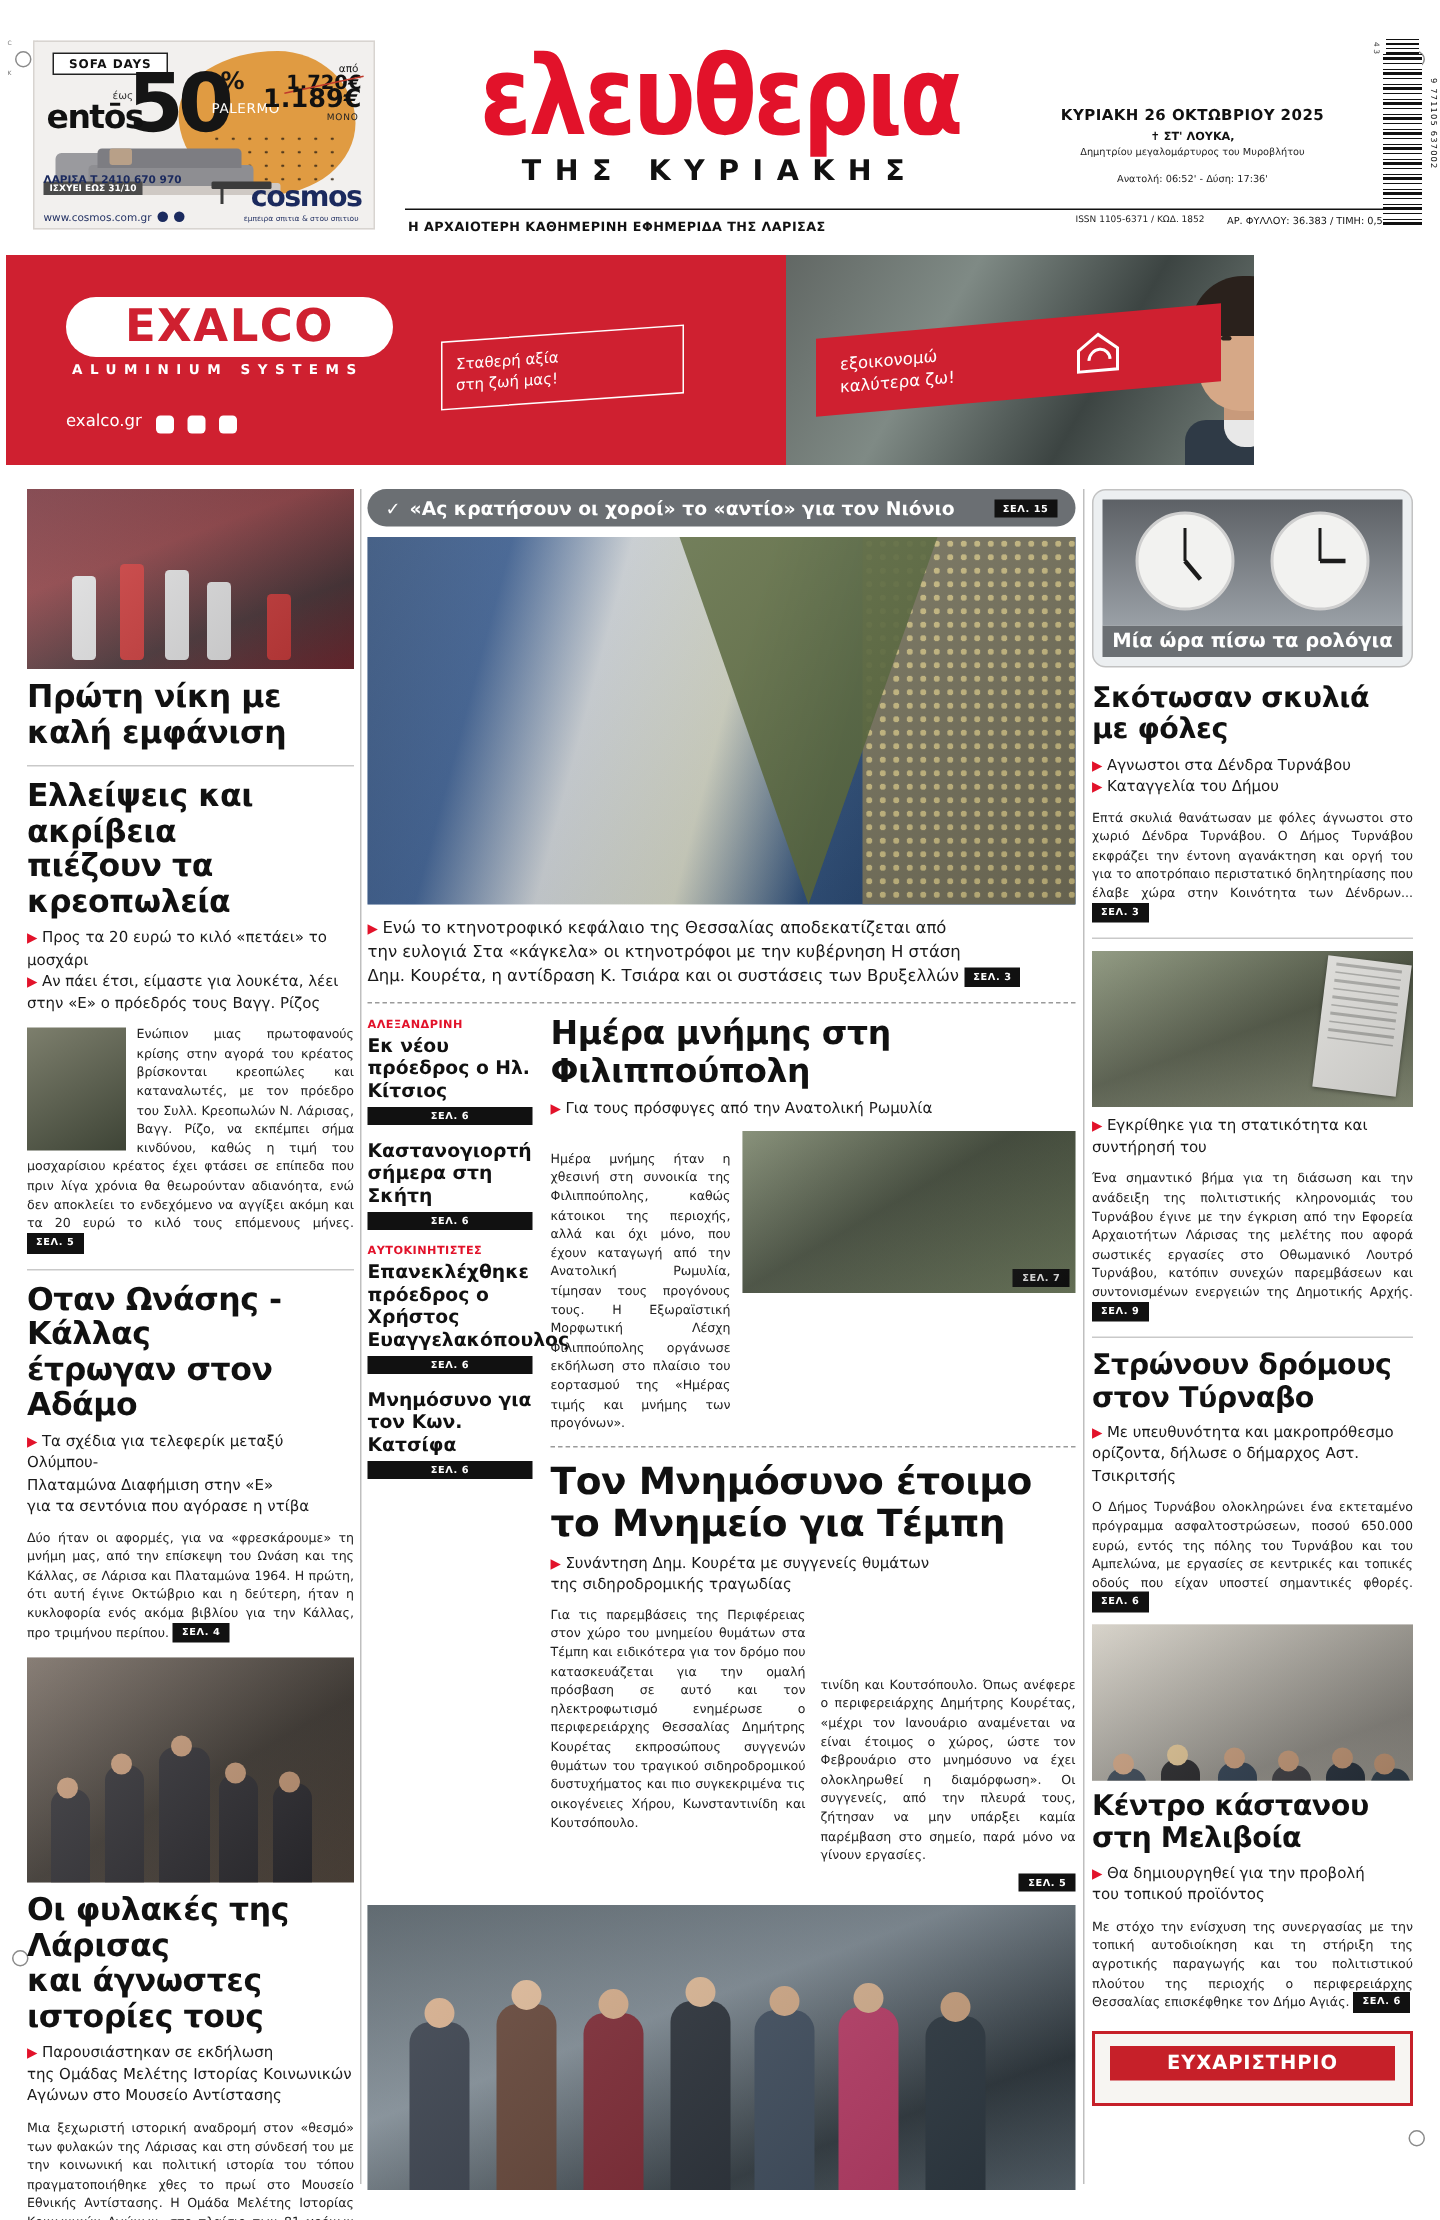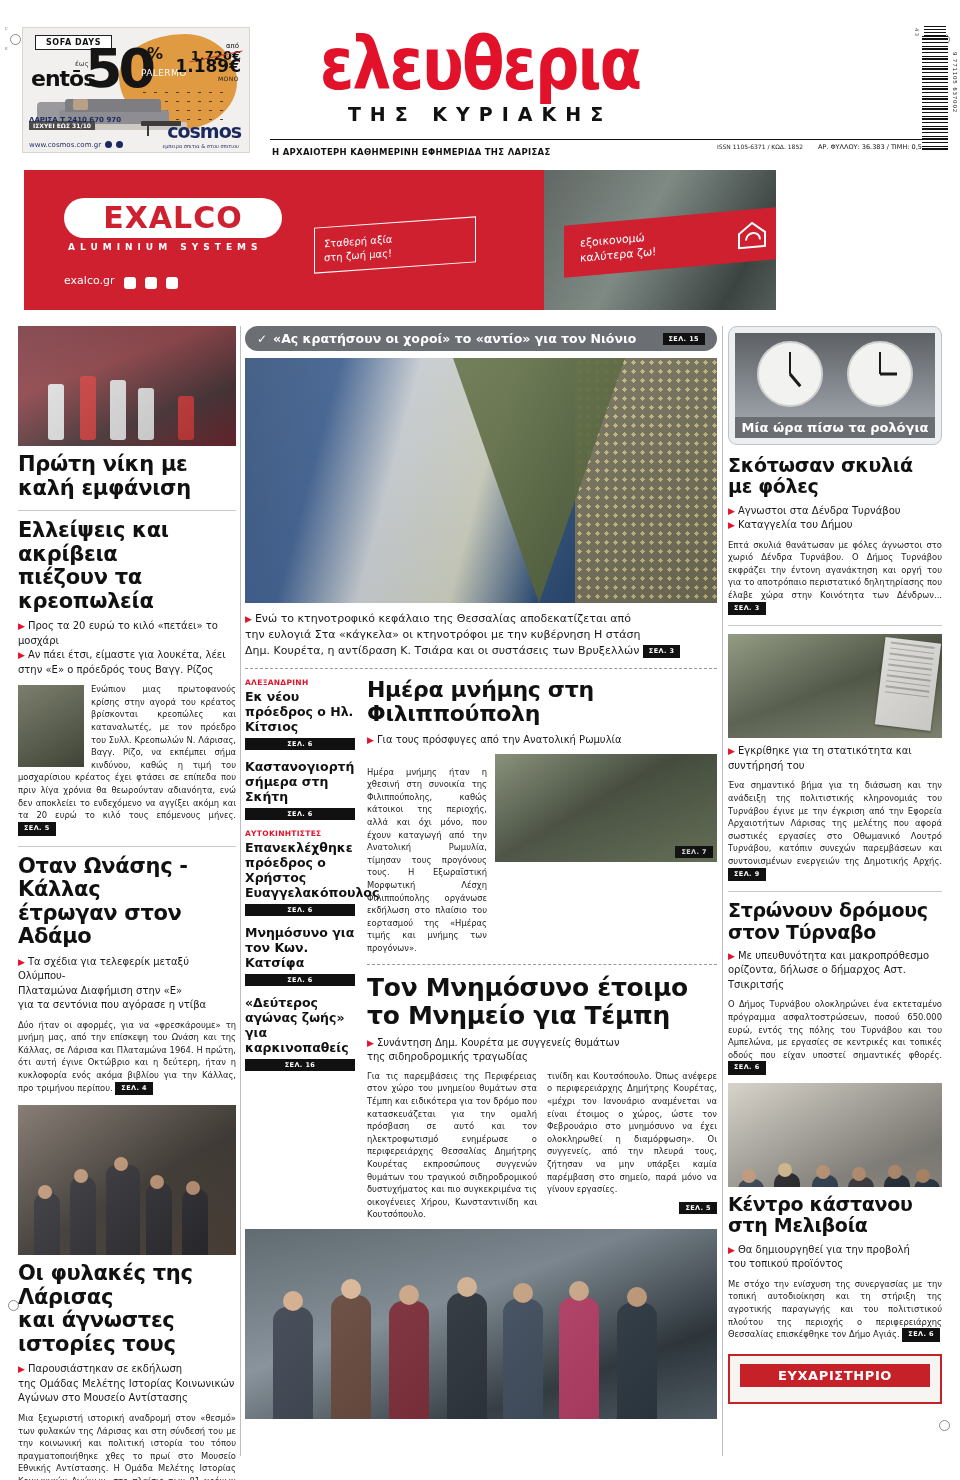--- a/index.html
+++ b/index.html
@@ -92,21 +92,21 @@
      background: repeating-linear-gradient(to bottom, #111 0 1px, #fff 1px 2px, #111 2px 4px, #fff 4px 6px, #111 6px 7px, #fff 7px 10px);
   }
   .barcode-sm{ position:absolute; right:14px; top:26px; width:22px; height:14px;
      background: repeating-linear-gradient(to bottom, #111 0 1px, #fff 1px 3px);
   }
   .bc-num{ position:absolute; right:2px; top:52px; font-size:5.5px; color:#111;
      writing-mode: vertical-rl; letter-spacing:.8px;}
   .bc-lab{ position:absolute; right:40px; top:28px; font-size:5px; color:#444; writing-mode:vertical-rl;}
 
   
-  .exalco{ position:absolute; left:24px; top:170px; width:752px; height:140px; overflow:hidden; }
+  .exalco{ position:absolute; left:4px; top:170px; width:832px; height:140px; overflow:hidden; }
   .ex-red{ position:absolute; left:0; top:0; width:520px; height:140px; background:#cf2030;}
   .ex-photo{ position:absolute; left:500px; top:0; width:422px; height:140px;
      background:linear-gradient(120deg,#5d625f 0%, #7f8a85 30%, #3c4442 55%, #6d7873 78%, #93a09a 100%); }
   .ex-face{ position:absolute; right:52px; top:14px; width:86px; height:126px; }
   .ex-hair{ position:absolute; left:6px; top:0; width:74px; height:40px; background:#2a211c; border-radius:38px 38px 6px 6px;}
   .ex-skin{ position:absolute; left:11px; top:16px; width:64px; height:74px; background:#d2a display; }
   .ex-skin{ background:#d6a887; border-radius:32px 32px 28px 28px;}
   .ex-neck{ position:absolute; left:28px; top:80px; width:30px; height:22px; background:#c89a7b;}
   .ex-shirt{ position:absolute; left:2px; top:96px; width:82px; height:44px; background:#2f3a46; border-radius:14px 14px 0 0;}
   .ex-collar{ position:absolute; left:28px; top:96px; width:30px; height:18px; background:#e8e8e8; border-radius:0 0 14px 14px;}
@@ -259,20 +259,26 @@
 
     <div class="masthead">
       <div class="mast-title">ελευθερια</div>
       <div class="mast-sub">ΤΗΣ ΚΥΡΙΑΚΗΣ</div>
     </div>
     <div class="head-rule"></div>
     <div style="position:absolute; left:272px; top:144px; width:420px;">
       <div class="mast-tagline">Η ΑΡΧΑΙΟΤΕΡΗ ΚΑΘΗΜΕΡΙΝΗ ΕΦΗΜΕΡΙΔΑ ΤΗΣ ΛΑΡΙΣΑΣ</div>
     </div>
 
+    <div class="dateblock">
+      <div class="db-date">ΚΥΡΙΑΚΗ 26 ΟΚΤΩΒΡΙΟΥ 2025</div>
+      <div class="db-saint">✝ ΣΤ' ΛΟΥΚΑ,</div>
+      <div class="db-saint2">Δημητρίου μεγαλομάρτυρος του Μυροβλήτου</div>
+      <div class="db-sun">Ανατολή: 06:52' - Δύση: 17:36'</div>
+    </div>
     <div class="issn">ISSN 1105-6371 / ΚΩΔ. 1852</div>
     <div class="issue">ΑΡ. ΦΥΛΛΟΥ: 36.383 / ΤΙΜΗ: 0,50 €</div>
 
     <div class="bc-lab">4 3</div>
     <div class="barcode-sm"></div>
     <div class="barcode"></div>
     <div class="bc-num">9 771105 637002</div>
   </div>
 
   <div class="exalco">
@@ -435,24 +441,20 @@
         </div>
         <div class="brief">
           <div class="brief-kicker">ΑΥΤΟΚΙΝΗΤΙΣΤΕΣ</div>
           <div class="brief-t">Επανεκλέχθηκε πρόεδρος ο Χρήστος Ευαγγελακόπουλος</div>
           <span class="sel">ΣΕΛ. 6</span>
         </div>
         <div class="brief">
           <div class="brief-t">Μνημόσυνο για τον Κων. Κατσίφα</div>
           <span class="sel">ΣΕΛ. 6</span>
         </div>
-        <div class="brief">
-          <div class="brief-t">«Δεύτερος αγώνας ζωής» για καρκινοπαθείς</div>
-          <span class="sel">ΣΕΛ. 16</span>
-        </div>
       </div>
 
       <div style="flex:1;">
 
         <div>
           <h2 class="hl" style="margin-top:0; font-size:22px;">Ημέρα μνήμης στη Φιλιππούπολη</h2>
           <div class="sub">
             <span class="ar">▶</span><span>Για τους πρόσφυγες από την Ανατολική Ρωμυλία</span>
           </div>
           <div style="display:flex; gap:8px; margin-top:6px;">
@@ -470,21 +472,21 @@
           <h2 class="hl" style="font-size:25px; margin-top:0;">
             <span>Τον Μνημόσυνο έτοιμο</span><br>
             <span>το Μνημείο για Τέμπη</span>
           </h2>
           <div class="sub">
             <span class="ar">▶</span><span>Συνάντηση Δημ. Κουρέτα με συγγενείς θυμάτων</span><br>
             <span>της σιδηροδρομικής τραγωδίας</span>
           </div>
           <div style="display:flex; gap:10px; margin-top:5px;">
             <div class="body" style="flex:1; margin-top:0;">Για τις παρεμβάσεις της Περιφέρειας στον χώρο του μνημείου θυμάτων στα Τέμπη και ειδικότερα για τον δρόμο που κατασκευάζεται για την ομαλή πρόσβαση σε αυτό και τον ηλεκτροφωτισμό ενημέρωσε ο περιφερειάρχης Θεσσαλίας Δημήτρης Κουρέτας εκπροσώπους συγγενών θυμάτων του τραγικού σιδηροδρομικού δυστυχήματος και πιο συγκεκριμένα τις οικογένειες Χήρου, Κωνσταντινίδη και Κουτσόπουλο.</div>
-            <div style="flex:1;">
+            <div style="flex:1;margin-top:47px;">
               <div class="body" style="margin-top:0;">τινίδη και Κουτσόπουλο. Όπως ανέφερε ο περιφερειάρχης Δημήτρης Κουρέτας, «μέχρι τον Ιανουάριο αναμένεται να είναι έτοιμος ο χώρος, ώστε τον Φεβρουάριο στο μνημόσυνο να έχει ολοκληρωθεί η διαμόρφωση». Οι συγγενείς, από την πλευρά τους, ζήτησαν να μην υπάρξει καμία παρέμβαση στο σημείο, παρά μόνο να γίνουν εργασίες.</div>
               <div class="sel-wrap">
                 <span class="sel">ΣΕΛ. 5</span>
               </div>
             </div>
           </div>
         </div>
       </div>
     </div>
 

